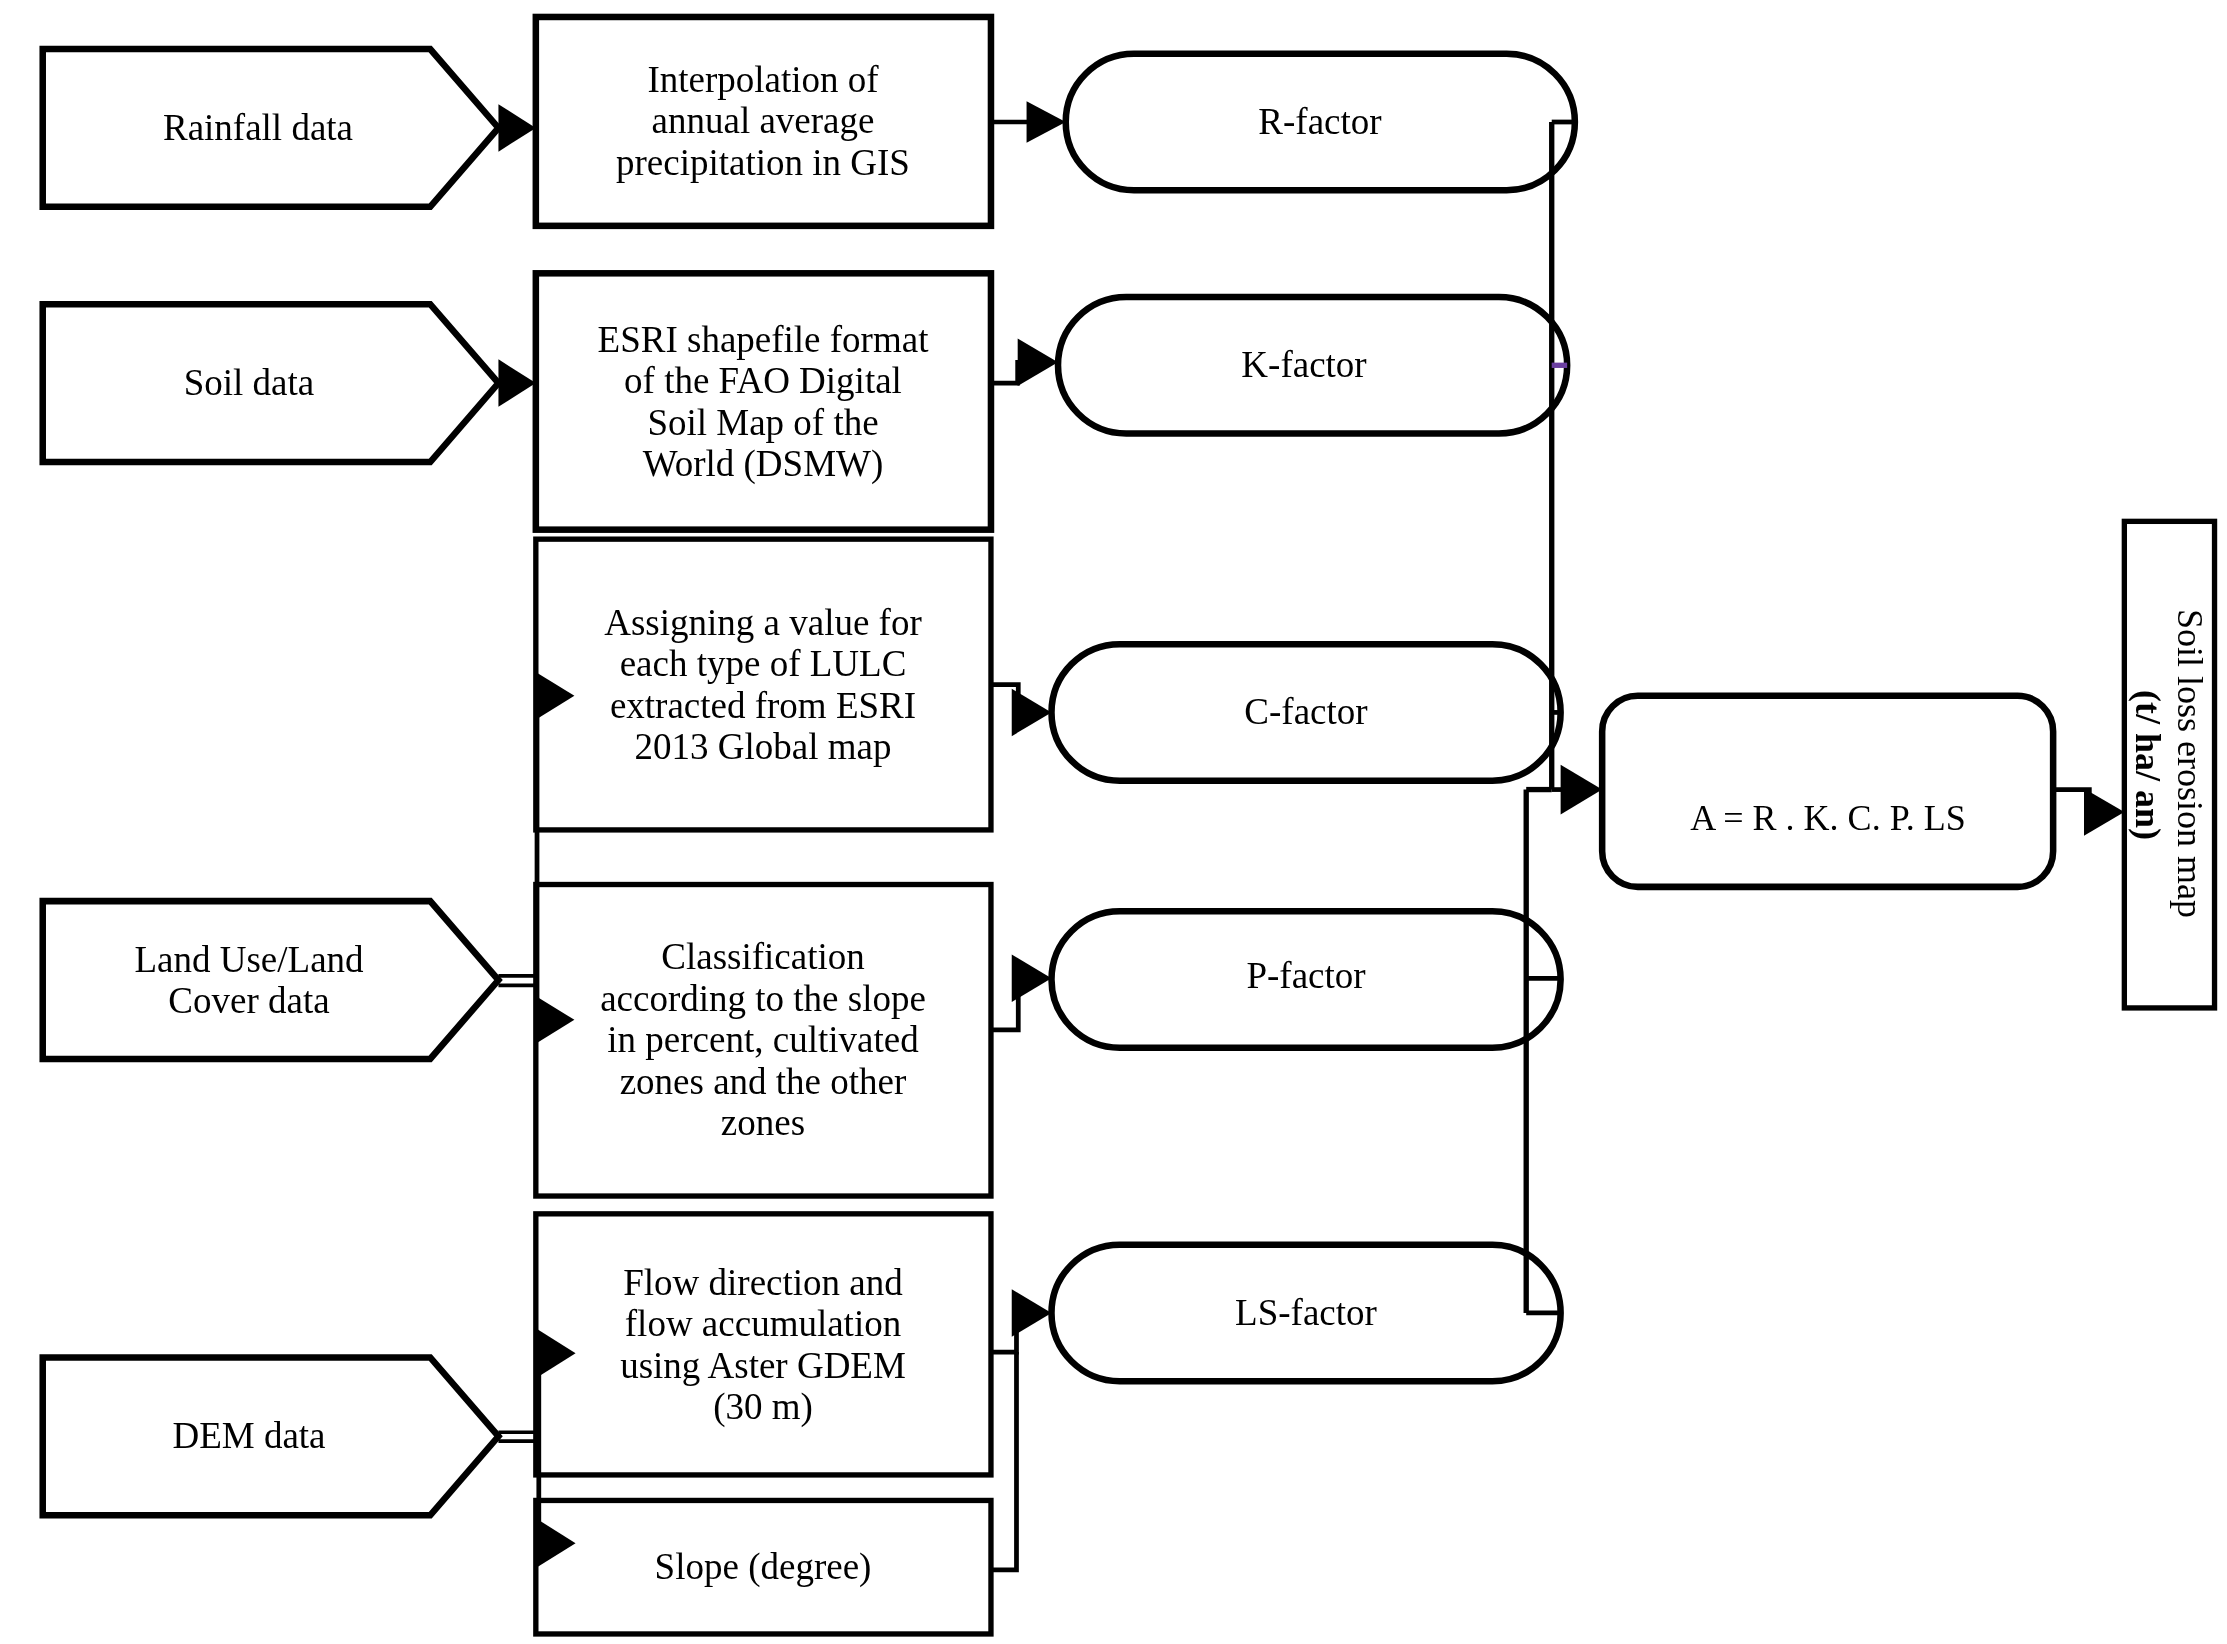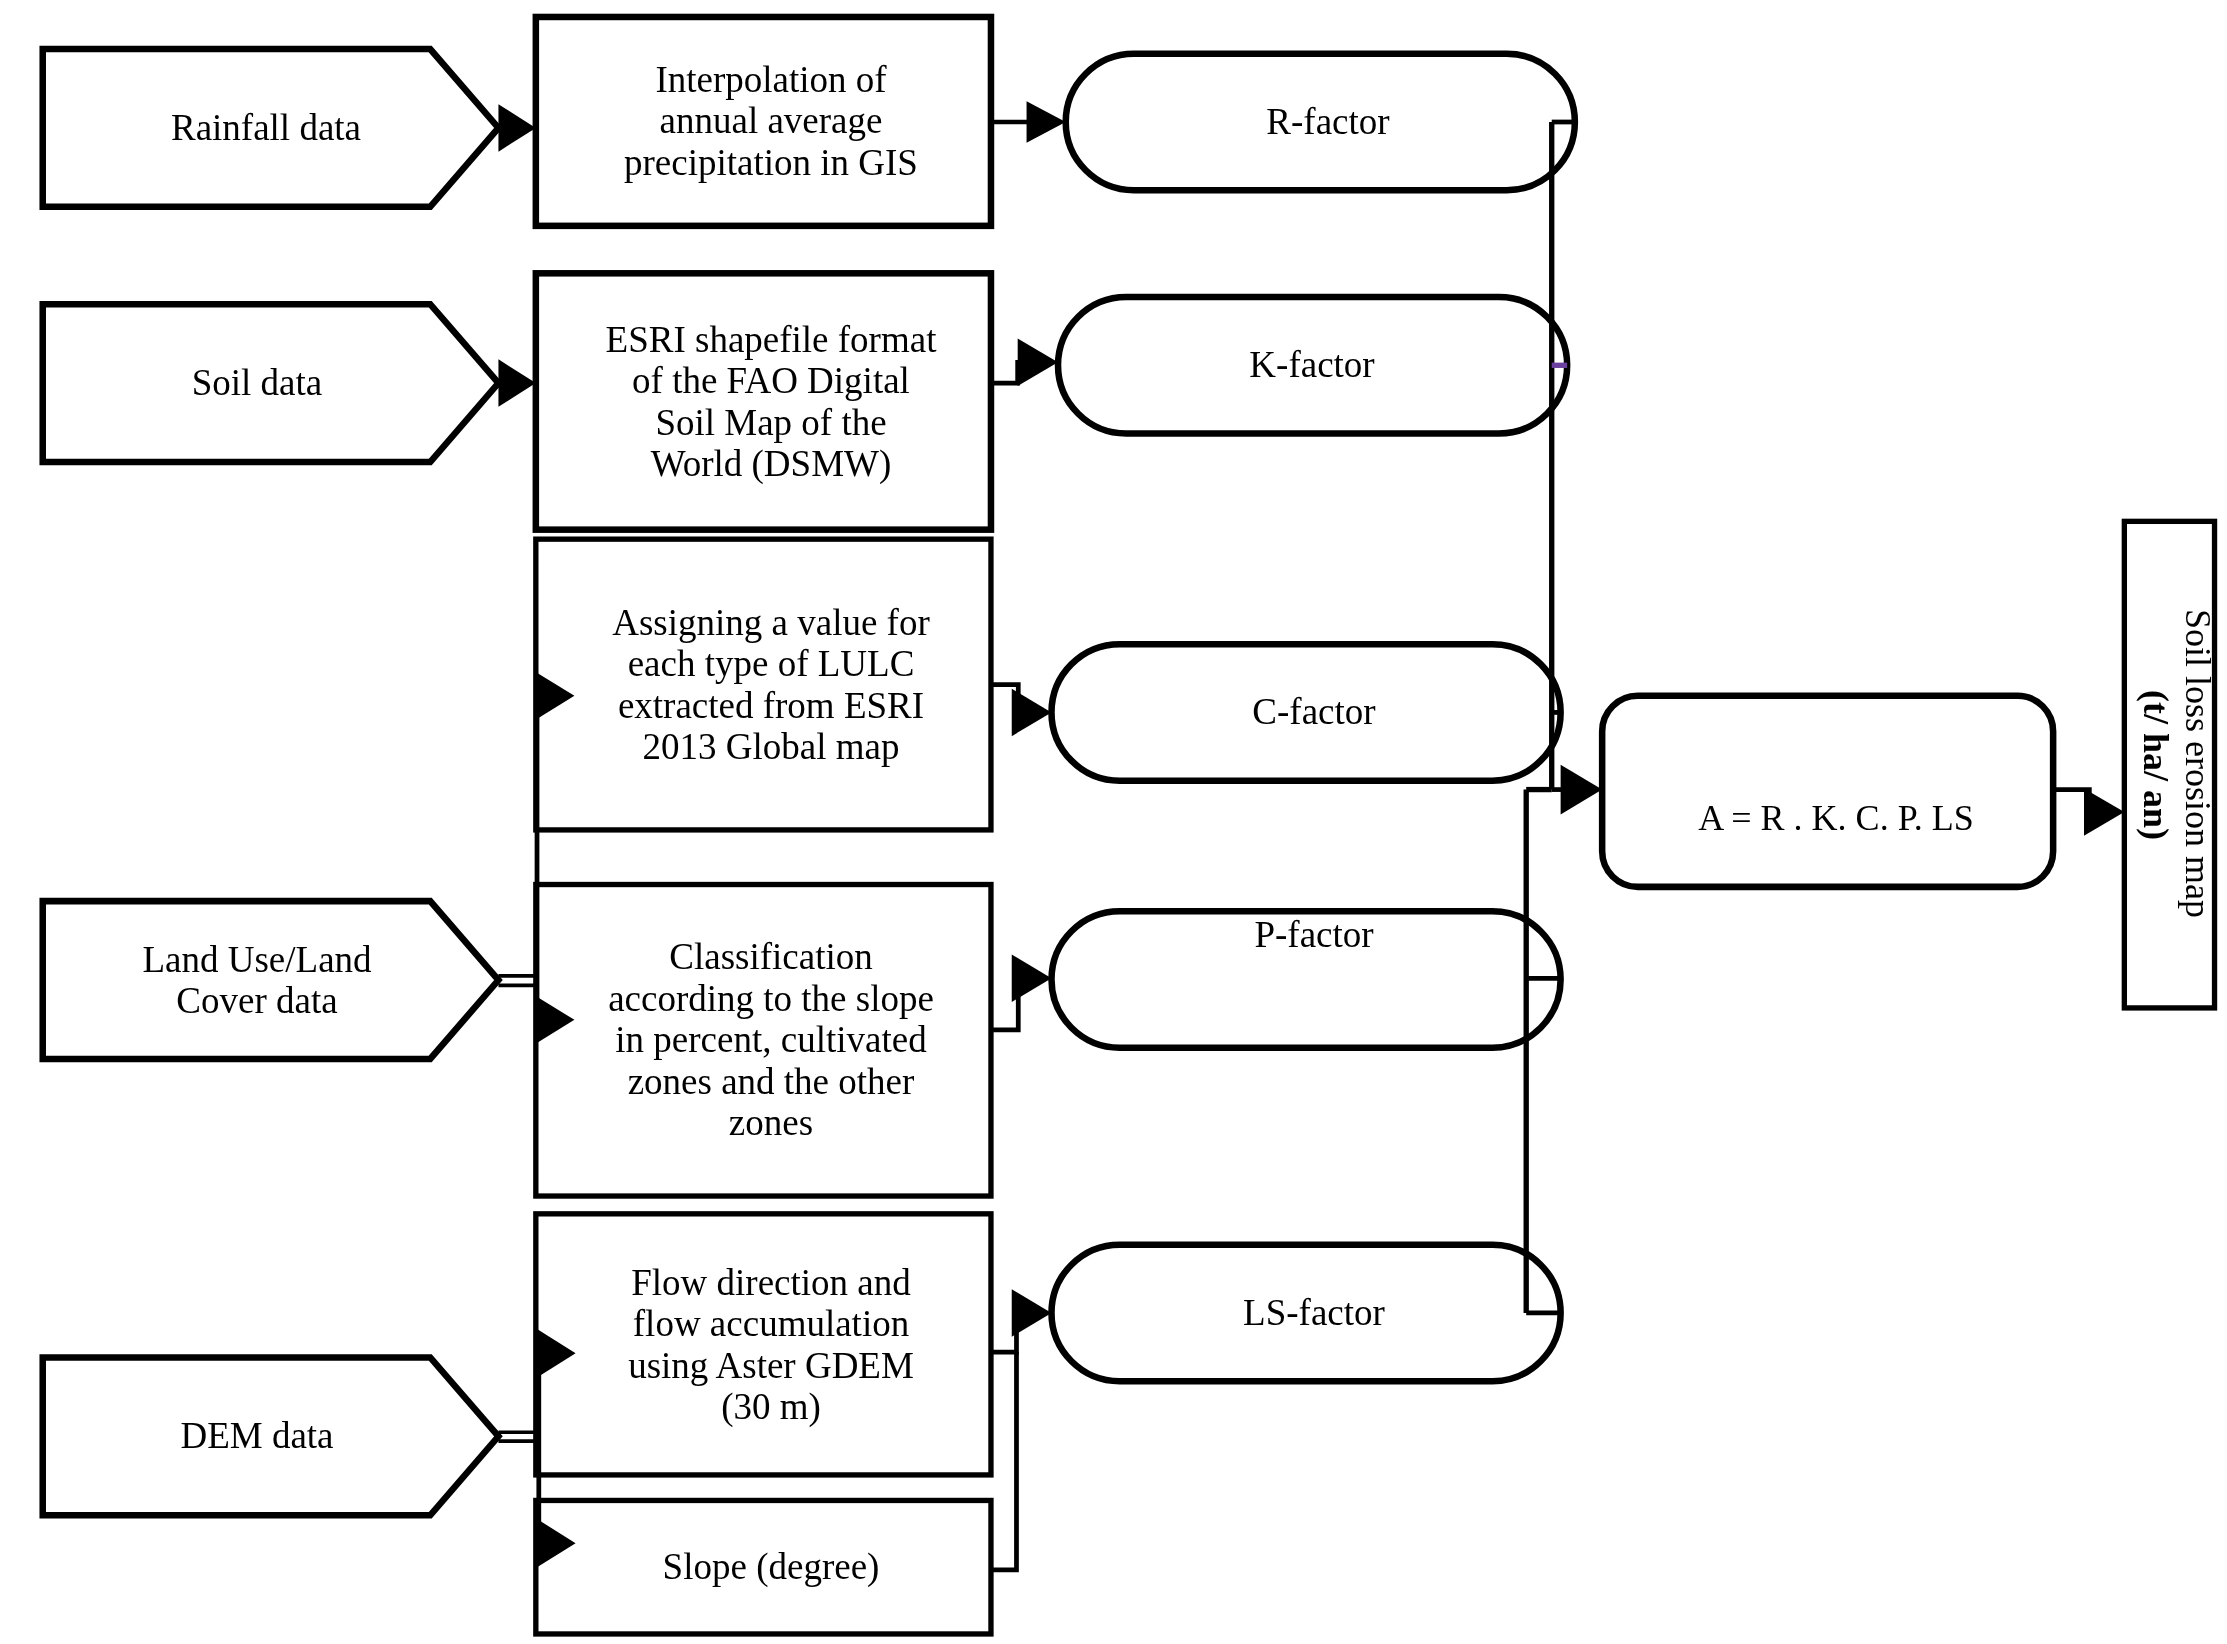--- a/index.html
+++ b/index.html
@@ -40,21 +40,21 @@
     font-family:"Liberation Serif", serif;
     line-height:1.14;
     writing-mode:vertical-rl;
     text-orientation:mixed;
     white-space:pre-line;
     pointer-events:none;
   }
   .fs-big{font-size:37px;}
   .fs-mid{font-size:36px;}
   .fs-bold{font-weight:700;}
-  .hit{position:absolute;background:transparent;padding-left:8px;}
+  .hit{position:absolute;background:transparent;}
 </style>
 </head>
 <body>
 
 <div id="root">
 
   <svg id="canvas" viewBox="0 0 3753 2771">
 
     <path d="M 72 82 L 725 82 L 840 215 L 725 348 L 72 348 Z" class="shape-fill stroke-hd"></path>
 
@@ -182,21 +182,21 @@
 
   <div class="lbl fs-big hit" style="left:53px;  top:901px;width:392px; height:158px;font-family:Liberation Serif, serif;">Land Use/Land
 Cover data</div>
 
   <div class="lbl fs-big hit" style="left:540px; top:888px;width:446px; height:304px;">Classification
 according to the slope
 in percent, cultivated
 zones and the other
 zones</div>
 
-  <div class="lbl fs-big hit" style="left:1054px;top:868px;width:504px; height:134px;">P-factor</div>
+  <div class="lbl fs-big hit" style="left:1054px;top:909px;width:504px; height:134px;">P-factor</div>
 
   <div class="lbl fs-big hit" style="left:540px; top:1218px;width:446px; height:253px;">Flow direction and
 flow accumulation
 using Aster GDEM
 (30 m)</div>
 
   <div class="lbl fs-big hit" style="left:1054px;top:1246px;width:504px; height:134px;">LS-factor</div>
 
   <div class="lbl fs-big hit" style="left:53px;  top:1357px;width:392px; height:158px;">DEM data</div>
 

